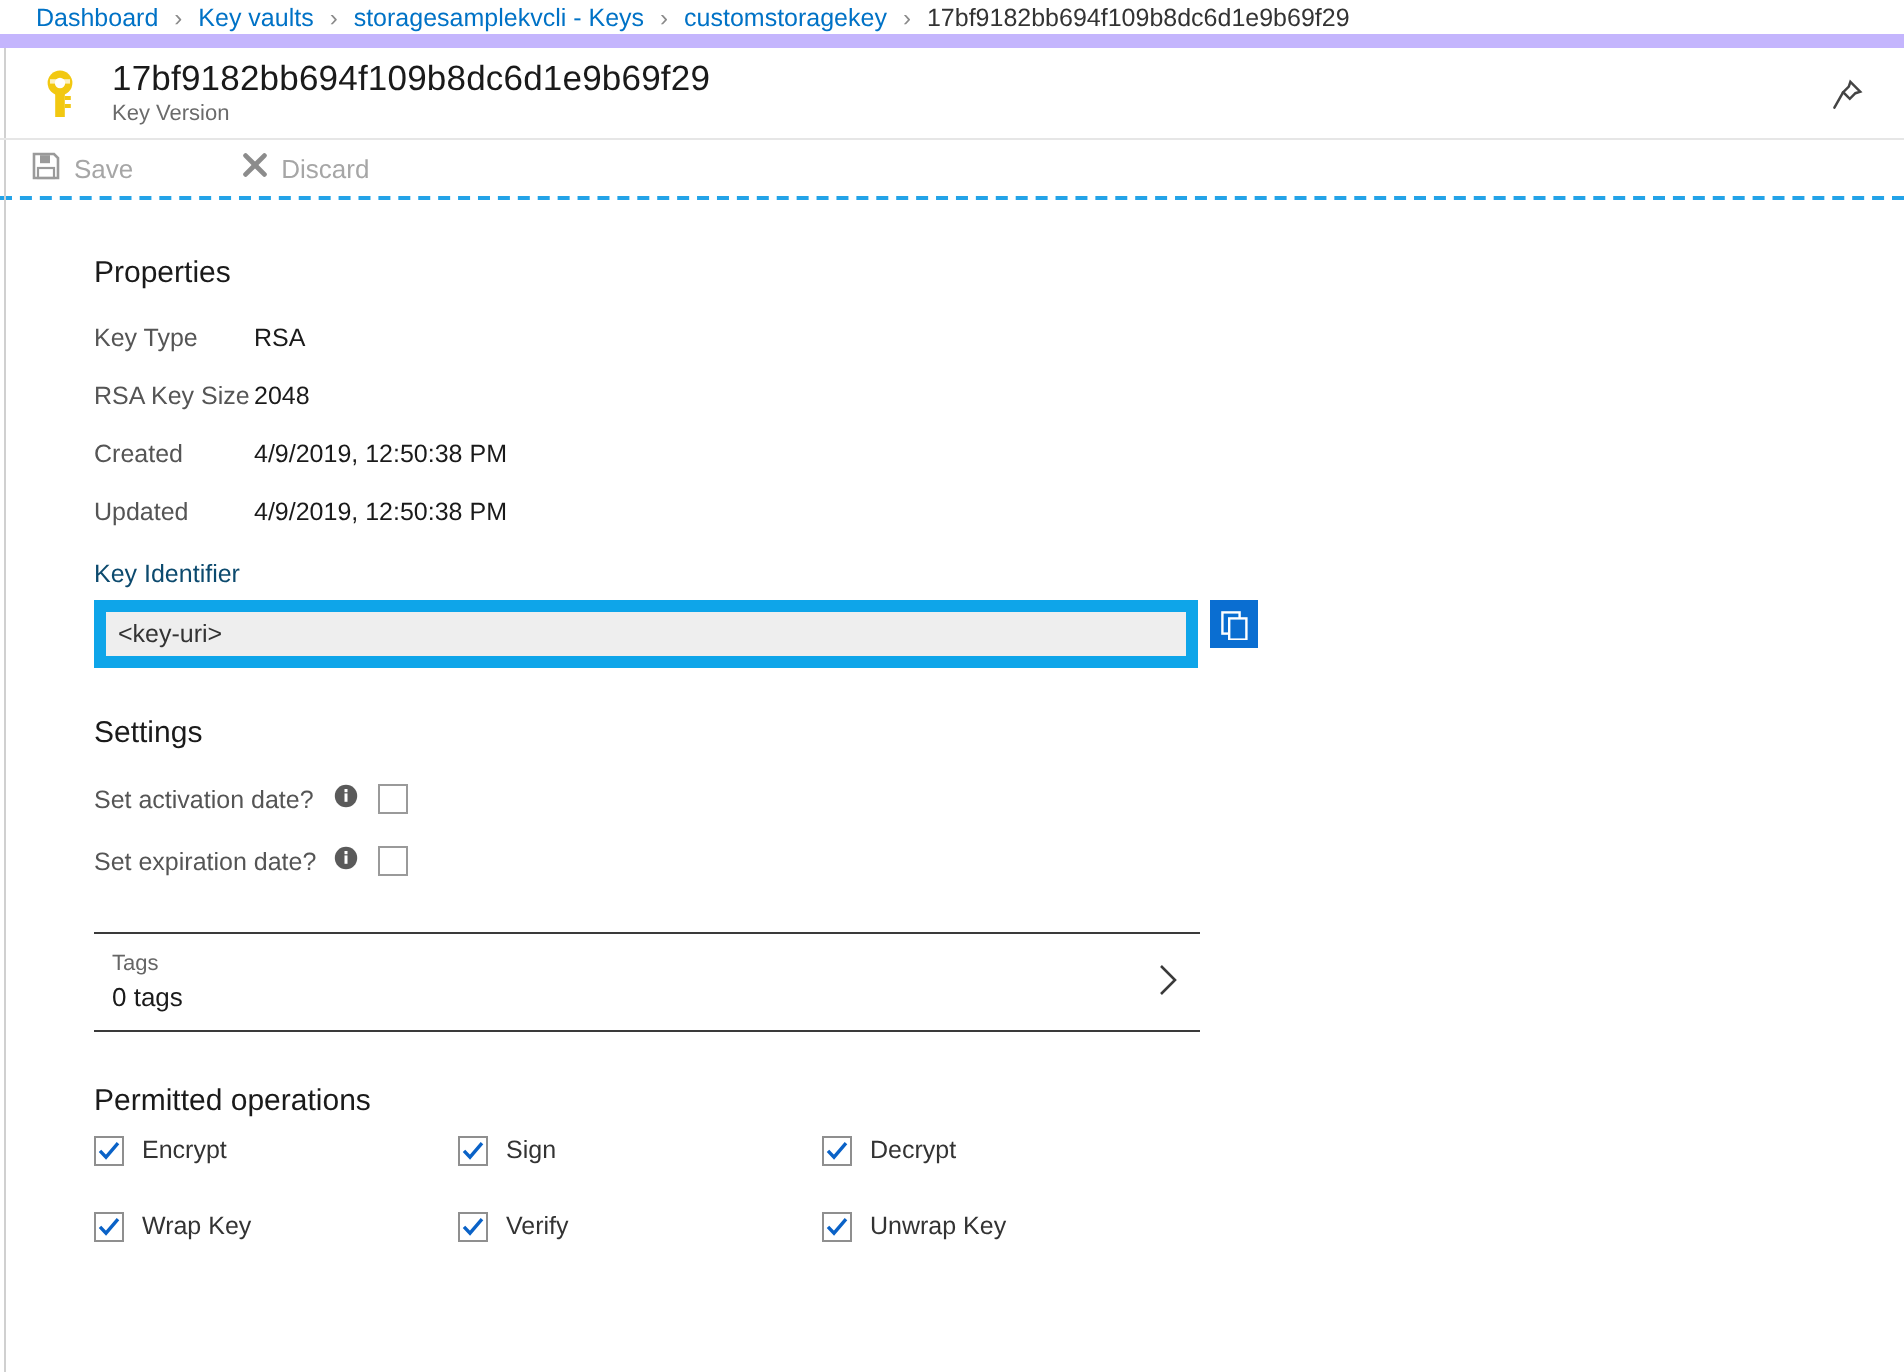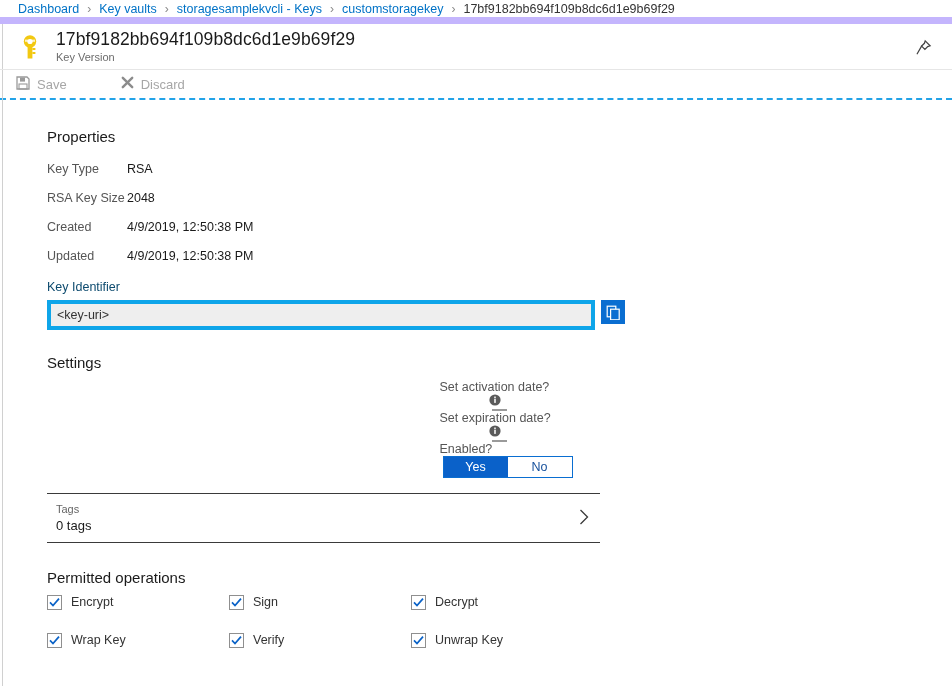--- a/index.html
+++ b/index.html
@@ -150,21 +150,21 @@
   }
   .uri-row {
     display: flex;
     align-items: stretch;
   }
   .uri-input {
     width: 528px;
     height: 22px;
     line-height: 22px;
     background: #eeeeee;
-    border: 4px solid #0ea5e9;
+    border: 6px solid #0ea5e9;
     color: #333333;
     font-size: 12.5px;
     padding: 0 6px;
     box-sizing: content-box;
   }
   .copy-btn {
     width: 24px;
     height: 24px;
     margin-left: 6px;
     background: #0a6ed1;
@@ -173,21 +173,20 @@
     justify-content: center;
     flex: none;
   }
 
   
   .settings-head { margin-top: 24px; }
   .setting-row {
     display: flex;
     align-items: center;
     height: 31px;
-    flex-direction: column;
   }
   .setting-label {
     color: #555555;
     font-size: 12.5px;
     width: 120px;
     flex: none;
   }
   .info-icon { margin-right: 10px; flex: none; }
   .empty-box {
     width: 15px;
@@ -378,27 +377,20 @@
     <span class="info-icon">
       <svg width="12" height="12" viewBox="0 0 12 12">
         <circle cx="6" cy="6" r="5.6" fill="#5a5a5a"></circle>
         <rect x="5.25" y="4.7" width="1.5" height="4.2" fill="#ffffff"></rect>
         <rect x="5.25" y="2.5" width="1.5" height="1.6" fill="#ffffff"></rect>
       </svg>
     </span>
     <span class="empty-box"></span>
   </div>
 
-  <div class="setting-row">
-    <span class="setting-label">Enabled?</span>
-    <span class="toggle">
-      <span class="toggle-opt sel">Yes</span>
-      <span class="toggle-opt">No</span>
-    </span>
-  </div>
 
   <div class="tags-block">
     <span>
       <div class="tags-title">Tags</div>
       <div class="tags-value">0 tags</div>
     </span>
     <span>
       <svg width="12" height="18" viewBox="0 0 12 18">
         <polyline points="2.5,2 9.5,9 2.5,16" fill="none" stroke="#3a3a3a" stroke-width="1.3"></polyline>
       </svg>

